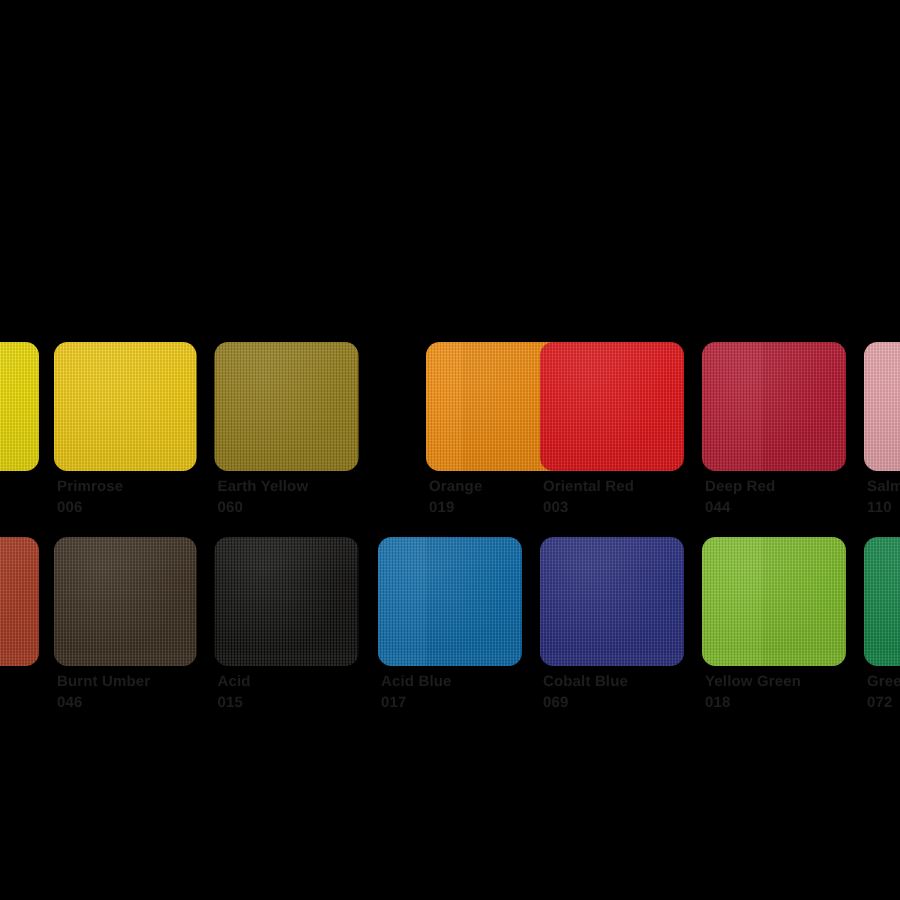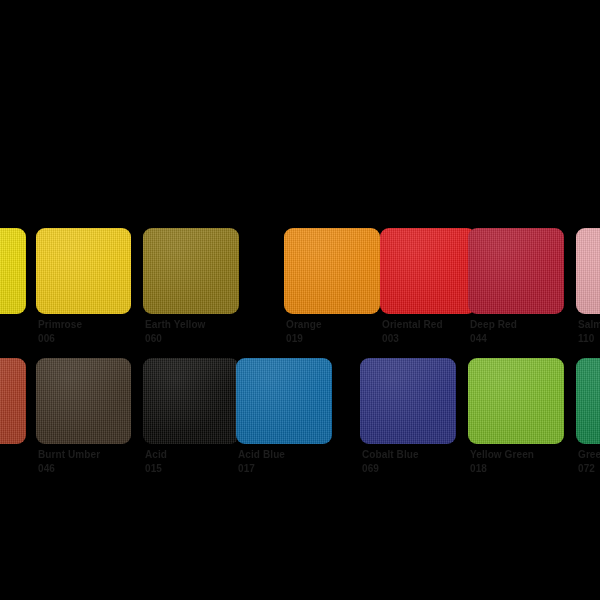--- a/index.html
+++ b/index.html
@@ -146,21 +146,21 @@
       <div class="swatch-cell" style="left: 252px; width: 96px; margin-left: 32px;">
         <div class="swatch-chip" style="background-color: rgb(239, 139, 12);">
           <div class="weave"></div>
           <div class="sheen"></div>
         </div>
         <div class="swatch-caption">
           <span class="swatch-name">Orange</span>
           <span class="swatch-code">019</span>
         </div>
       </div>
-      <div class="swatch-cell" style="left: 360px; width: 96px; margin-left: 20px;">
+      <div class="swatch-cell" style="left: 360px; width: 96px;">
         <div class="swatch-chip" style="background-color: rgb(227, 23, 27);">
           <div class="weave"></div>
           <div class="sheen"></div>
         </div>
         <div class="swatch-caption">
           <span class="swatch-name">Oriental Red</span>
           <span class="swatch-code">003</span>
         </div>
       </div>
       <div class="swatch-cell" style="left: 468px; width: 96px;">
@@ -204,21 +204,21 @@
       <div class="swatch-cell" style="left: 143px; width: 96px;">
         <div class="swatch-chip" style="background-color: rgb(10, 9, 7);">
           <div class="weave"></div>
           <div class="sheen"></div>
         </div>
         <div class="swatch-caption">
           <span class="swatch-name">Acid</span>
           <span class="swatch-code">015</span>
         </div>
       </div>
-      <div class="swatch-cell" style="left: 236px; width: 96px;">
+      <div class="swatch-cell" style="left: 252px; width: 96px;">
         <div class="swatch-chip" style="background-color: rgb(13, 106, 168);">
           <div class="weave"></div>
           <div class="sheen"></div>
         </div>
         <div class="swatch-caption">
           <span class="swatch-name">Acid Blue</span>
           <span class="swatch-code">017</span>
         </div>
       </div>
       <div class="swatch-cell" style="left: 360px; width: 96px;">

